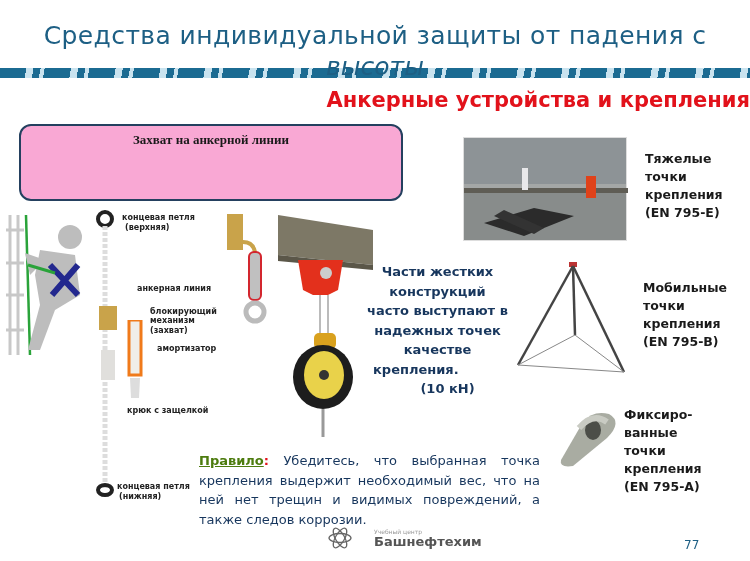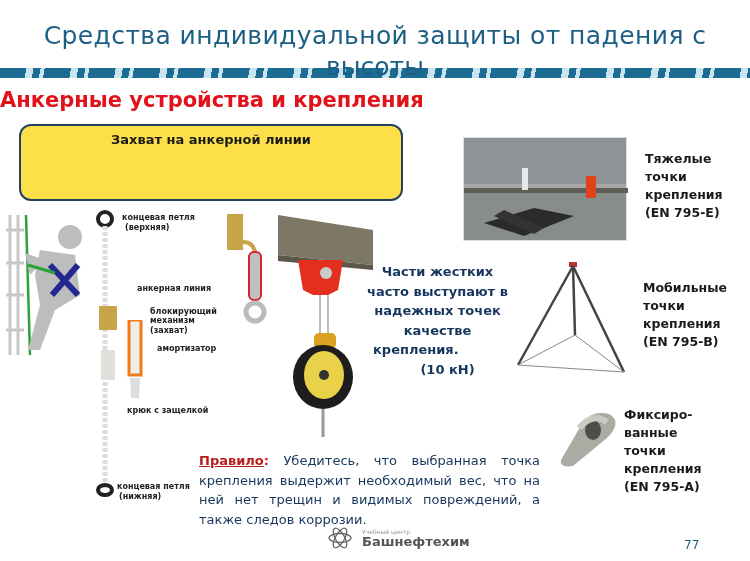--- a/index.html
+++ b/index.html
@@ -4,59 +4,59 @@
 <style>
   * { box-sizing: border-box; margin: 0; padding: 0; }
   html, body { width: 750px; height: 561px; background: #ffffff; overflow: hidden; }
   body { position: relative; font-family: "DejaVu Sans", "Liberation Sans", sans-serif; color: #1a1a1a; }
   .abs { position: absolute; }
 
   .title { left: 0; top: 18px; width: 750px; text-align: center; color: #1d5f84; font-size: 25px; line-height: 36px; letter-spacing: 0.4px; font-family: "DejaVu Sans", sans-serif; }
   .rope { left: 0; top: 68px; width: 750px; height: 10px;
     background: repeating-linear-gradient(100deg, #1b6b92 0 26px, #c9e3ef 26px 33px, #1b6b92 33px 40px, #c9e3ef 40px 44px); }
 
-  .subtitle { left: 0; top: 88px; width: 750px; text-align: left; color: #e2121b; font-weight: bold; font-size: 21px; }
+  .subtitle { left: 0; top: 88px; width: 750px; text-align: right; color: #e2121b; font-weight: bold; font-size: 21px; }
 
-  .callout { left: 19px; top: 124px; width: 384px; height: 77px; background: #fde047; border: 2px solid #24405f; border-radius: 12px; padding: 6px 12px; }
+  .callout { left: 19px; top: 124px; width: 384px; height: 77px; background: #f9a8d4; border: 2px solid #24405f; border-radius: 12px; padding: 6px 12px; font-family: Liberation Serif, serif; }
   .callout-head { text-align: center; font-weight: bold; font-size: 13px; margin-bottom: 6px; }
   .callout-body { font-size: 13px; line-height: 19px; text-align: justify; text-indent: 35px; }
 
   .ladder { left: 0; top: 215px; width: 85px; height: 140px; }
   .rope-diagram { left: 95px; top: 210px; width: 165px; height: 290px; }
   .lbl { font-size: 8px; font-weight: bold; color: #222; }
   .lanyard { left: 225px; top: 212px; width: 45px; height: 115px; }
 
   .beam { left: 278px; top: 215px; width: 95px; height: 230px; }
 
   .rigid-text { left: 365px; top: 262px; width: 145px; text-align: center; color: #17365d; font-weight: bold; font-size: 13px; line-height: 19.5px; }
 
   .photo-roof { left: 463px; top: 137px; width: 164px; height: 104px; background: linear-gradient(#8d9396 0 45%, #a4a7a6 45% 52%, #888c8b 52%); border: 1px solid #ddd; }
   .label-e { left: 645px; top: 150px; font-weight: bold; font-size: 12.5px; line-height: 18px; color: #1a1a1a; }
   .tripod { left: 512px; top: 260px; width: 118px; height: 118px; }
   .label-b { left: 643px; top: 279px; font-weight: bold; font-size: 12.5px; line-height: 18px; color: #1a1a1a; }
   .eyebolt { left: 557px; top: 408px; width: 66px; height: 60px; }
   .label-a { left: 624px; top: 406px; font-weight: bold; font-size: 12.5px; line-height: 18px; color: #1a1a1a; }
 
   .rule { left: 199px; top: 451px; width: 341px; font-size: 13px; line-height: 19.5px; text-align: justify; color: #17365d; }
-  .rule-key { color: #b91c1c; font-weight: bold; text-decoration: underline; margin-top: 24px; }
+  .rule-key { color: #4d7c0f; font-weight: bold; text-decoration: underline; margin-top: 24px; }
   .rule-colon { color: #e2121b; font-weight: bold; }
 
-  .logo { left: 327px; top: 525px; height: 26px; display: flex; align-items: center; gap: 9px; }
+  .logo { left: 327px; top: 525px; height: 26px; display: flex; align-items: center; gap: 21px; }
   .logo-small { font-size: 6px; color: #999; line-height: 7px; }
   .logo-name { font-size: 13px; font-weight: bold; color: #555; line-height: 13px; }
   .page-num { left: 684px; top: 538px; font-size: 12px; color: #1d5f84; text-align: right; }
 </style>
 </head>
 <body>
 
 <div class="abs title">
   <div>Средства индивидуальной защиты от падения с</div>
 </div>
 <div class="abs rope"></div>
-<div class="abs" style="left:0;top:52px;width:750px;text-align:center;color:#1d5f84;font-size:25px;line-height:30px;">высоты</div>
+<div class="abs" style="left:0;top:52px;width:750px;text-align:center;color:#1d5f84;font-size:25px;line-height:30px;font-style:italic;">высоты</div>
 
 <div class="abs subtitle">Анкерные устройства и крепления</div>
 
 <div class="abs callout">
   <div class="callout-head">Захват на анкерной линии</div>
 </div>
 
 <svg class="abs ladder" viewBox="0 0 85 140">
   <g stroke="#c8c8c8" stroke-width="3">
       <line x1="10" y1="0" x2="10" y2="140"></line>
@@ -114,20 +114,21 @@
   <line x1="50" y1="80" x2="50" y2="118" stroke="#bbb" stroke-width="2"></line>
   <rect x="36" y="118" width="22" height="16" rx="5" fill="#d9a11e"></rect>
   <ellipse cx="45" cy="162" rx="30" ry="32" fill="#1d1d1d"></ellipse>
   <ellipse cx="46" cy="160" rx="20" ry="24" fill="#e9d24a"></ellipse>
   <circle cx="46" cy="160" r="5" fill="#333"></circle>
   <line x1="45" y1="194" x2="45" y2="222" stroke="#999" stroke-width="3"></line>
 </svg>
 
 <div class="abs rigid-text">
   <div>Части жестких</div>
+  <div>конструкций</div>
   <div>часто выступают в</div>
   <div>надежных точек</div>
   <div>качестве</div>
   <div style="text-align:left;padding-left:8px">крепления.</div>
   <div style="padding-left:20px">(10 кН)</div>
 </div>
 
 <div class="abs photo-roof">
   <svg width="164" height="104" viewBox="0 0 164 104">
     <rect x="0" y="50" width="164" height="5" fill="#5f5d55"></rect>

